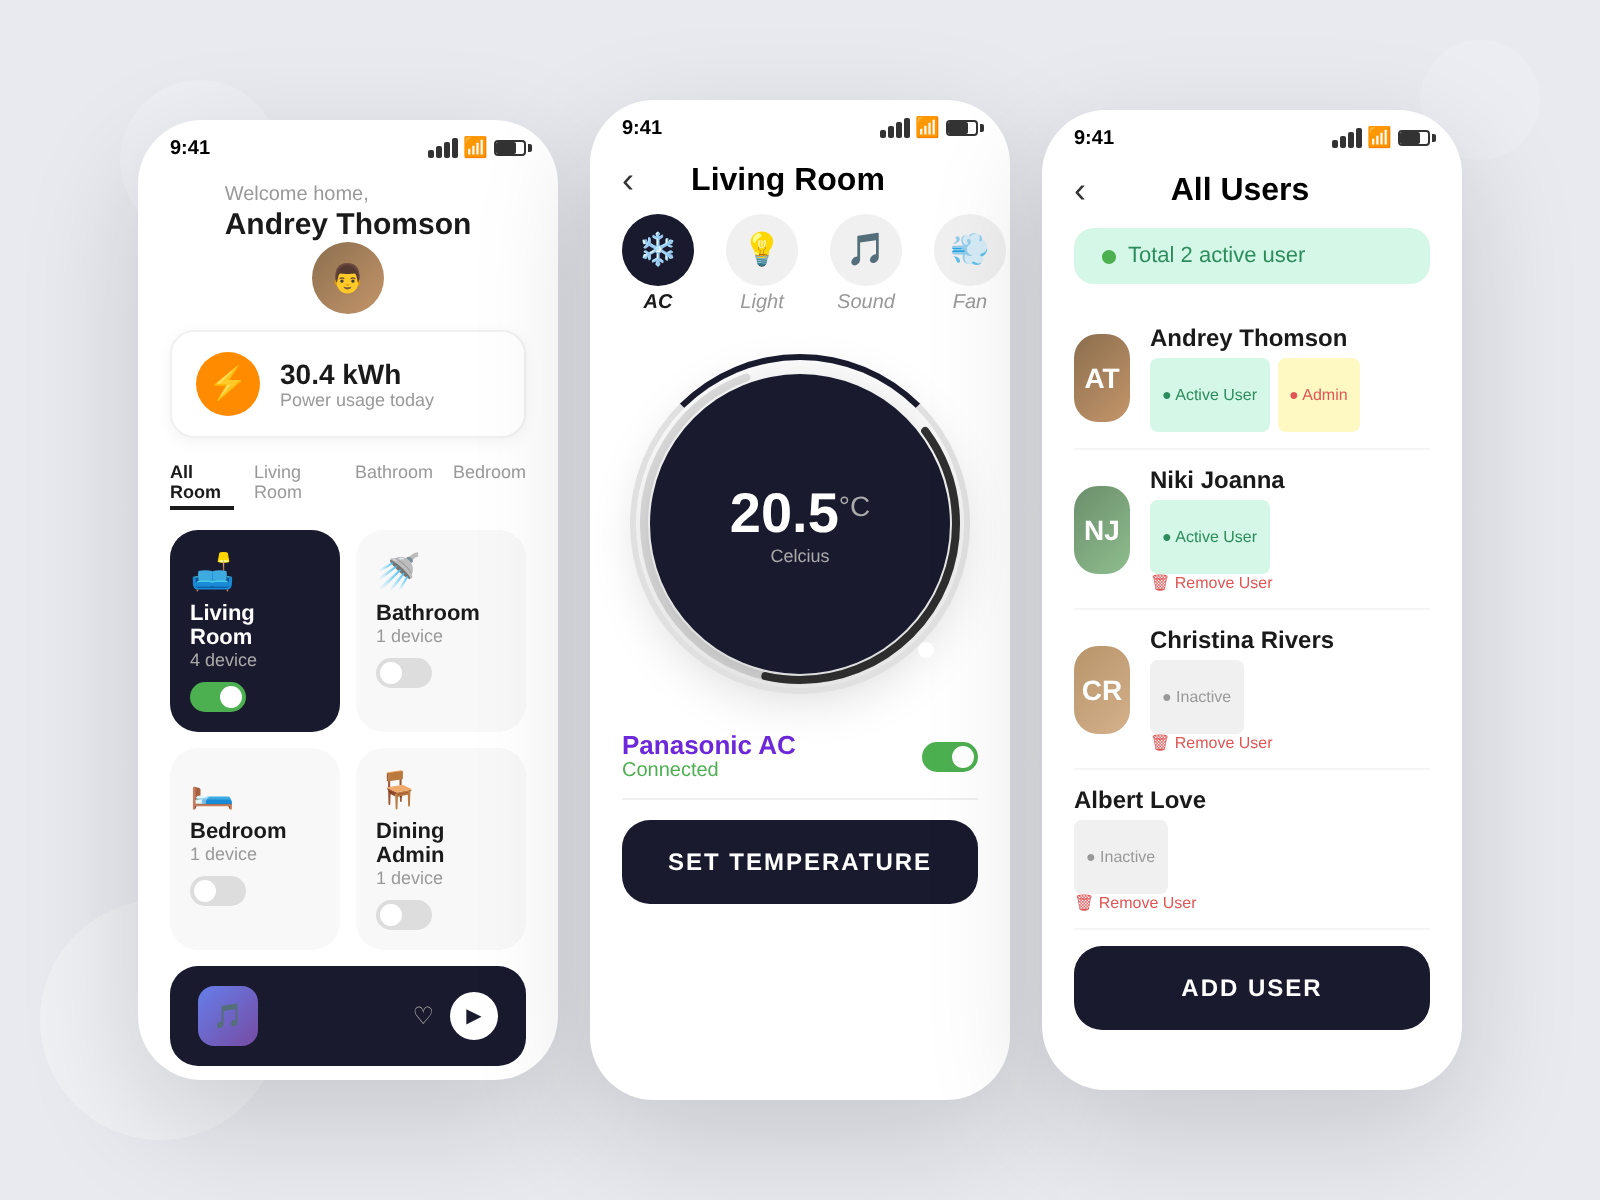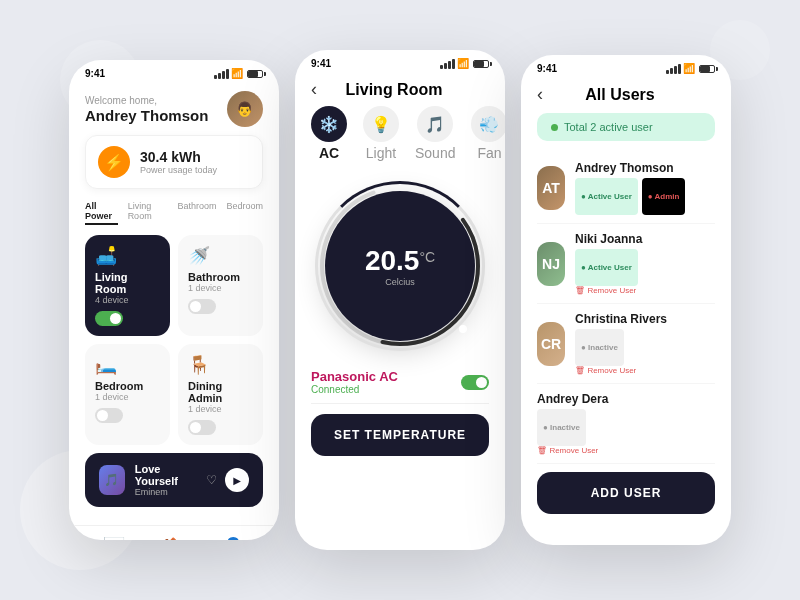--- a/index.html
+++ b/index.html
@@ -45,21 +45,21 @@
     .signal-bar span { display: block; background: #333; border-radius: 1px; width: 3px; }
     .battery { width: 16px; height: 8px; border: 1.5px solid #333; border-radius: 2px; position: relative; }
     .battery::after { content:''; position: absolute; right: -4px; top: 50%; transform: translateY(-50%); width: 2px; height: 4px; background: #333; border-radius: 0 1px 1px 0; }
     .battery-fill { background: #333; height: 100%; width: 70%; border-radius: 1px; }
 
     
     .p1-content { padding: 0 16px 12px; }
     .welcome-text { font-size: 10px; color: #999; margin-bottom: 1px; }
     .user-name { font-size: 15px; font-weight: 700; color: #1a1a1a; }
     .avatar { width: 36px; height: 36px; border-radius: 50%; background: linear-gradient(135deg, #8B6F4E, #C4956A); overflow: hidden; display: flex; align-items: center; justify-content: center; font-size: 14px; }
-    .header-row { display: flex; justify-content: space-between; align-items: center; padding: 8px 16px 8px; }
+    .header-row { display: flex; justify-content: space-between; align-items: center; padding: 8px 16px 8px; flex-direction: column; }
 
     .power-card {
       background: #fff;
       border: 1px solid #f0f0f0;
       border-radius: 12px;
       padding: 10px 12px;
       display: flex;
       align-items: center;
       gap: 10px;
       margin-bottom: 12px;
@@ -114,21 +114,21 @@
     
     .p2-content { padding: 0 16px 16px; }
     .back-btn { font-size: 18px; color: #333; cursor: pointer; }
     .room-title { font-size: 16px; font-weight: 700; text-align: center; flex: 1; }
     .nav-row { display: flex; align-items: center; padding: 6px 16px; }
 
     .device-tabs { display: flex; gap: 16px; padding: 0 16px 10px; }
     .device-tab { display: flex; flex-direction: column; align-items: center; gap: 3px; cursor: pointer; }
     .device-tab-icon { width: 36px; height: 36px; border-radius: 50%; background: #1a1a2e; display: flex; align-items: center; justify-content: center; font-size: 16px; color: #fff; }
     .device-tab-icon.light { background: #f0f0f0; color: #999; }
-    .device-tab-label { font-size: 14px; color: #999; }
+    .device-tab-label { font-size: 10px; color: #999; font-style: italic; }
     .device-tab.active .device-tab-label { color: #1a1a1a; font-weight: 600; }
 
     .thermostat-container { display: flex; justify-content: center; align-items: center; margin: 10px 0; }
     .thermostat-ring {
       width: 150px; height: 150px;
       border-radius: 50%;
       background: #1a1a2e;
       display: flex; flex-direction: column;
       align-items: center; justify-content: center;
       position: relative;
@@ -141,21 +141,21 @@
       border-radius: 50%;
       border: 3px solid #e0e0e0;
       border-top-color: #1a1a2e;
       border-right-color: #e0e0e0;
     }
     .temp-value { font-size: 28px; font-weight: 700; color: #fff; }
     .temp-label { font-size: 9px; color: #aaa; }
     .temp-dot { width: 8px; height: 8px; border-radius: 50%; background: #fff; position: absolute; bottom: 8px; right: 8px; }
 
     .ac-row { display: flex; justify-content: space-between; align-items: center; padding: 8px 0; border-bottom: 1px solid #f0f0f0; margin: 0 0 10px; }
-    .ac-name { font-size: 13px; font-weight: 600; color: #be185d; }
+    .ac-name { font-size: 13px; font-weight: 600; color: #6d28d9; }
     .ac-status { font-size: 10px; color: #4CAF50; }
 
     .set-temp-btn {
       width: 100%;
       background: #1a1a2e;
       color: #fff;
       border: none;
       border-radius: 14px;
       padding: 14px;
       font-size: 12px;
@@ -177,23 +177,23 @@
       color: #2d8c5e;
       display: flex; align-items: center; gap: 6px;
       margin-bottom: 12px;
     }
     .active-dot { width: 7px; height: 7px; border-radius: 50%; background: #4CAF50; }
 
     .user-item { display: flex; align-items: center; gap: 10px; padding: 8px 0; border-bottom: 1px solid #f5f5f5; }
     .avatar-placeholder { width: 28px; height: 44px; border-radius: 12px; background: linear-gradient(135deg, #8B6F4E, #C4956A); display: flex; align-items: center; justify-content: center; color: white; font-weight: 700; font-size: 14px; flex-shrink: 0; }
     .user-info .user-name-text { font-size: 12px; font-weight: 600; color: #1a1a1a; margin-bottom: 3px; }
     .tags { display: flex; gap: 4px; flex-wrap: wrap; }
-    .tag { font-size: 8px; padding: 14px 6px; border-radius: 4px; font-weight: 700; }
+    .tag { font-size: 8px; padding: 14px 6px; border-radius: 4px; font-weight: 400; }
     .tag.active { background: #d4f7e7; color: #2d8c5e; }
-    .tag.admin { background: #000000; color: #e05555; }
+    .tag.admin { background: #fef9c3; color: #e05555; }
     .tag.inactive { background: #f0f0f0; color: #999; }
     .remove-link { font-size: 8px; color: #e05555; cursor: pointer; display: flex; align-items: center; gap: 2px; }
 
     .add-user-btn {
       width: 100%;
       background: #1a1a2e;
       color: #fff;
       border: none;
       border-radius: 14px;
       padding: 14px;
@@ -246,21 +246,21 @@
       <div class="p1-content">
         <div class="power-card">
           <div class="power-icon">⚡</div>
           <div>
             <div class="power-value">30.4 kWh</div>
             <div class="power-label">Power usage today</div>
           </div>
         </div>
 
         <div class="tabs-row">
-          <div class="tab active">All Power</div>
+          <div class="tab active">All Room</div>
           <div class="tab">Living Room</div>
           <div class="tab">Bathroom</div>
           <div class="tab">Bedroom</div>
         </div>
 
         <div class="rooms-grid">
           <div class="room-card dark">
             <div class="room-icon">🛋️</div>
             <div class="room-name">Living Room</div>
             <div class="room-devices">4 device</div>
@@ -289,24 +289,20 @@
             <div class="room-name">Dining Admin</div>
             <div class="room-devices">1 device</div>
             <div class="toggle">
                 <div class="toggle-knob"></div>
               </div>
           </div>
         </div>
 
         <div class="music-bar">
           <div class="music-avatar">🎵</div>
-          <div class="music-info">
-            <div class="title">Love Yourself</div>
-            <div class="artist">Eminem</div>
-          </div>
           <div class="music-controls">
             <div class="music-btn">♡</div>
             <div class="play-btn">▶</div>
           </div>
         </div>
       </div>
 
       <div class="bottom-nav">
         <div class="nav-btn">📊</div>
         <div class="nav-btn active">🏠</div>
@@ -449,21 +445,21 @@
             <div class="tags">
               <span class="tag inactive">● Inactive</span>
             </div>
             <div class="remove-link">🗑 Remove User</div>
           </div>
         </div>
 
         
         <div class="user-item">
           <div class="user-info">
-            <div class="user-name-text">Andrey Dera</div>
+            <div class="user-name-text">Albert Love</div>
             <div class="tags">
               <span class="tag inactive">● Inactive</span>
             </div>
             <div class="remove-link">🗑 Remove User</div>
           </div>
         </div>
 
         <button class="add-user-btn">ADD USER</button>
       </div>
     </div>

